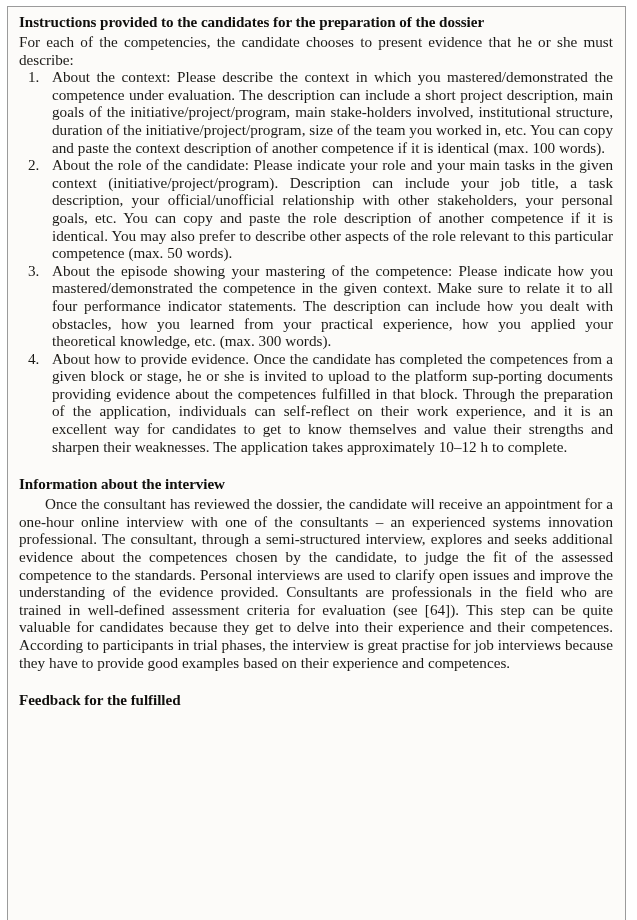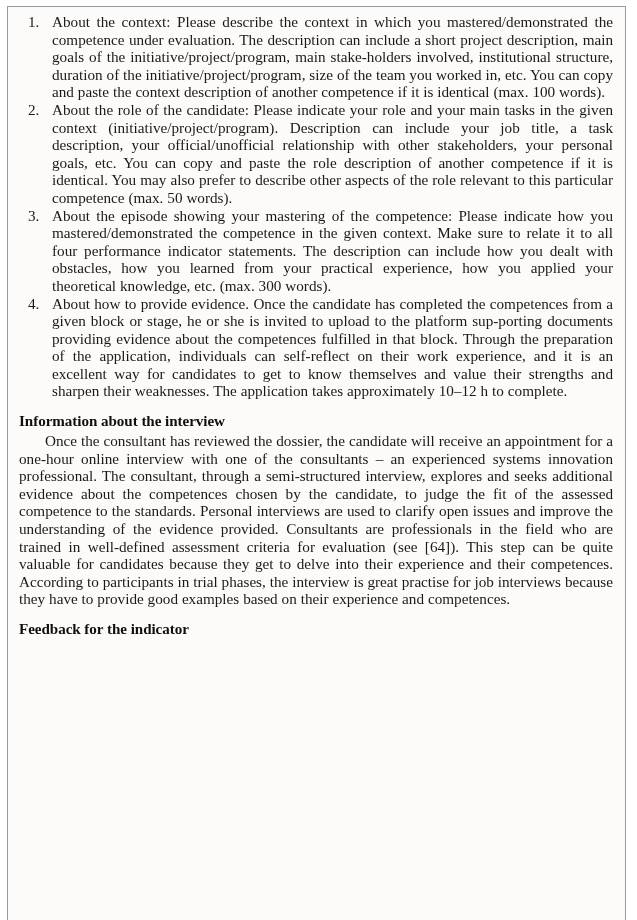--- a/index.html
+++ b/index.html
@@ -33,21 +33,21 @@
     font-family: "Liberation Serif", "DejaVu Serif", serif;
     font-weight: bold;
     font-size: 15.1px;
     line-height: 19px;
     color: #100f0d;
     letter-spacing: -0.05px;
     margin: 0 0 1px 0;
     padding: 0;
     text-rendering: optimizeLegibility;
   }
-  .sec-heading.tight-top { margin-top: 12px; }
+  .sec-heading.tight-top { margin-top: 20px; }
 
   
   .para {
     font-size: 15.2px;
     line-height: 17.6px;
     color: #1a1916;
     text-align: justify;
     text-justify: inter-word;
     margin: 0;
     padding: 0;
@@ -84,21 +84,23 @@
   ol.num-list > li > .li-text { display: block; }
 
   
   .para, ol.num-list > li > .li-text { word-spacing: 0.1px; }
 </style>
 </head>
 <body>
 
 <div id="doc-frame">
 
+  <h2 class="sec-heading">Instructions provided to the candidates for the preparation of the dossier</h2>
 
+  <p class="para">For each of the competencies, the candidate chooses to present evidence that he or she must describe:</p>
 
   <ol class="num-list">
     <li>
       <span class="li-num">1.</span>
       <span class="li-text">About the context: Please describe the context in which you mastered/demonstrated the competence under evaluation. The description can include a short project description, main goals of the initiative/project/program, main stake-holders involved, institutional structure, duration of the initiative/project/program, size of the team you worked in, etc. You can copy and paste the context description of another competence if it is identical (max. 100 words).</span>
     </li>
     <li>
       <span class="li-num">2.</span>
       <span class="li-text">About the role of the candidate: Please indicate your role and your main tasks in the given context (initiative/project/program). Description can include your job title, a task description, your official/unofficial relationship with other stakeholders, your personal goals, etc. You can copy and paste the role description of another competence if it is identical. You may also prefer to describe other aspects of the role relevant to this particular competence (max. 50 words).</span>
     </li>
@@ -109,16 +111,16 @@
     <li>
       <span class="li-num">4.</span>
       <span class="li-text">About how to provide evidence. Once the candidate has completed the competences from a given block or stage, he or she is invited to upload to the platform sup-porting documents providing evidence about the competences fulfilled in that block. Through the preparation of the application, individuals can self-reflect on their work experience, and it is an excellent way for candidates to get to know themselves and value their strengths and sharpen their weaknesses. The application takes approximately 10–12 h to complete.</span>
     </li>
   </ol>
 
   <h2 class="sec-heading tight-top">Information about the interview</h2>
 
   <p class="para indented">Once the consultant has reviewed the dossier, the candidate will receive an appointment for a one-hour online interview with one of the consultants – an experienced systems innovation professional. The consultant, through a semi-structured interview, explores and seeks additional evidence about the competences chosen by the candidate, to judge the fit of the assessed competence to the standards. Personal interviews are used to clarify open issues and improve the understanding of the evidence provided. Consultants are professionals in the field who are trained in well-defined assessment criteria for evaluation (see [64]). This step can be quite valuable for candidates because they get to delve into their experience and their competences. According to participants in trial phases, the interview is great practise for job interviews because they have to provide good examples based on their experience and competences.</p>
 
-  <h2 class="sec-heading tight-top">Feedback for the indicator</h2>
+  <h2 class="sec-heading tight-top">Feedback for the fulfilled</h2>
 
 
 </div>
 
 </body></html>

